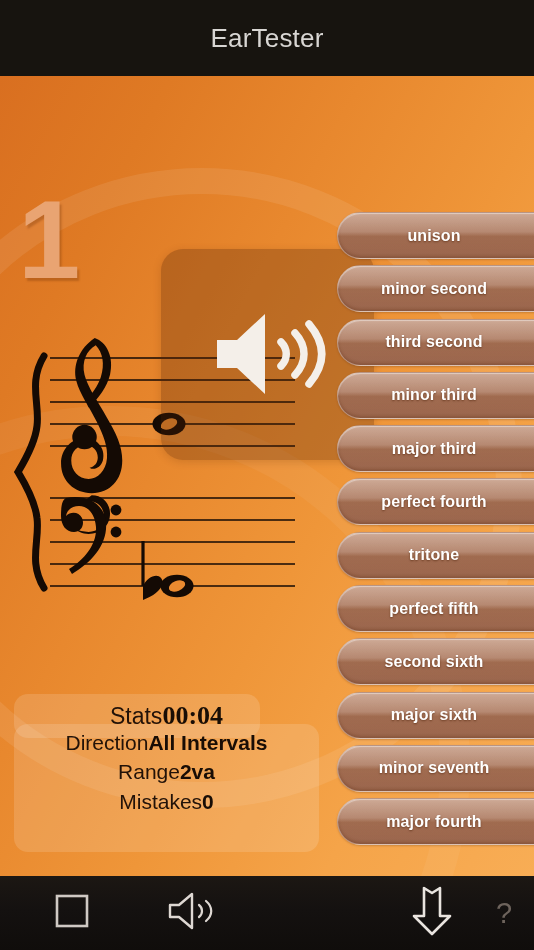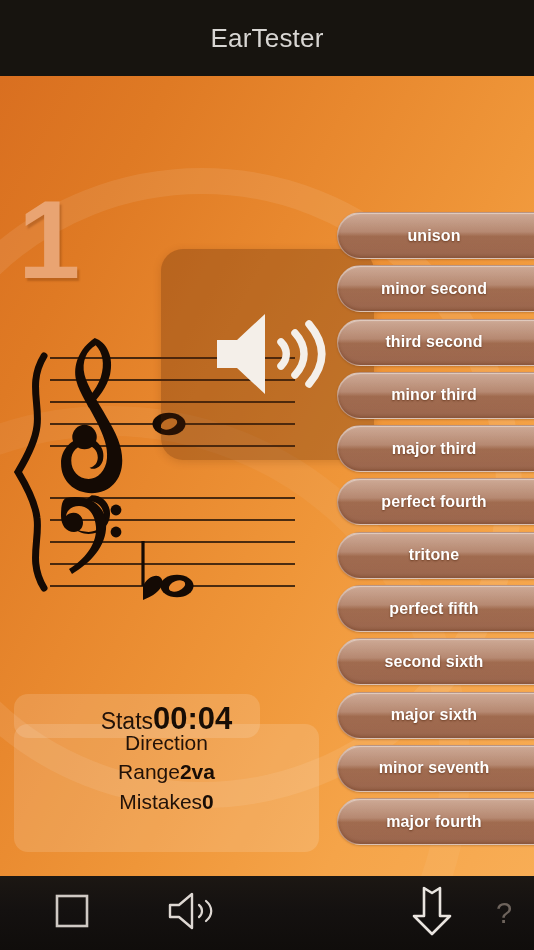--- a/index.html
+++ b/index.html
@@ -166,21 +166,21 @@
     color: #221208;
     font-size: 21px;
     font-weight: 400;
   }
   #stats .row .v {
     color: #180d05;
     font-size: 21px;
     font-weight: 700;
   }
   #stats .row.head .k { font-size: 23px; }
-  #stats .row.head .v { font-size: 31px; }
+  #stats .row.head .v { font-size: 26px; font-family: Liberation Serif, serif; }
 
   
   #toolbar {
     position: absolute; left: 0; top: 876px;
     width: 534px; height: 74px;
     background: linear-gradient(180deg, #1c1713 0%, #141110 46%, #100d0b 100%);
   }
   #toolbar .tbrow {
     position: relative; width: 534px; height: 74px;
   }
@@ -359,20 +359,21 @@
     <div id="stats">
       <div class="panelA"></div>
       <div class="panelB"></div>
       <div class="rows">
         <div class="row head">
           <span class="k">Stats</span>
           <span class="v">00:04</span>
         </div>
         <div class="row">
           <span class="k">Direction</span>
+          <span class="v">All Intervals</span>
         </div>
         <div class="row">
           <span class="k">Range</span>
           <span class="v">2va</span>
         </div>
         <div class="row">
           <span class="k">Mistakes</span>
           <span class="v">0</span>
         </div>
       </div>

